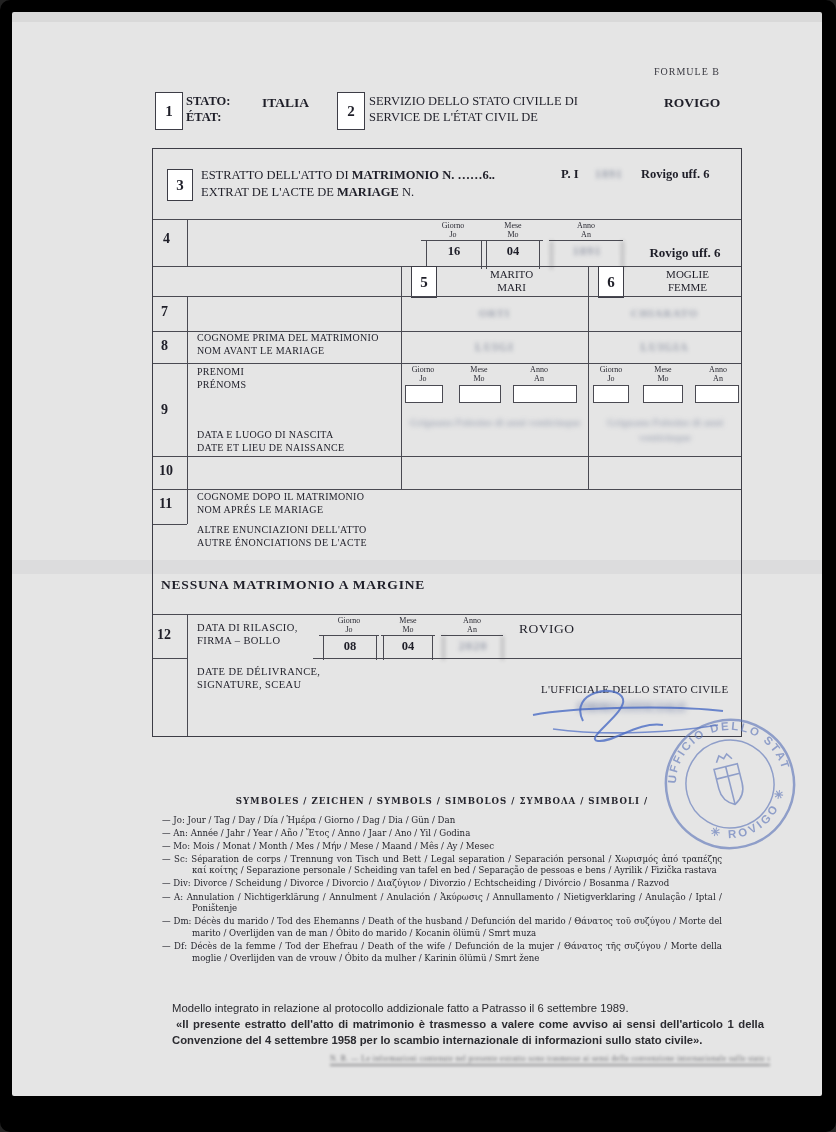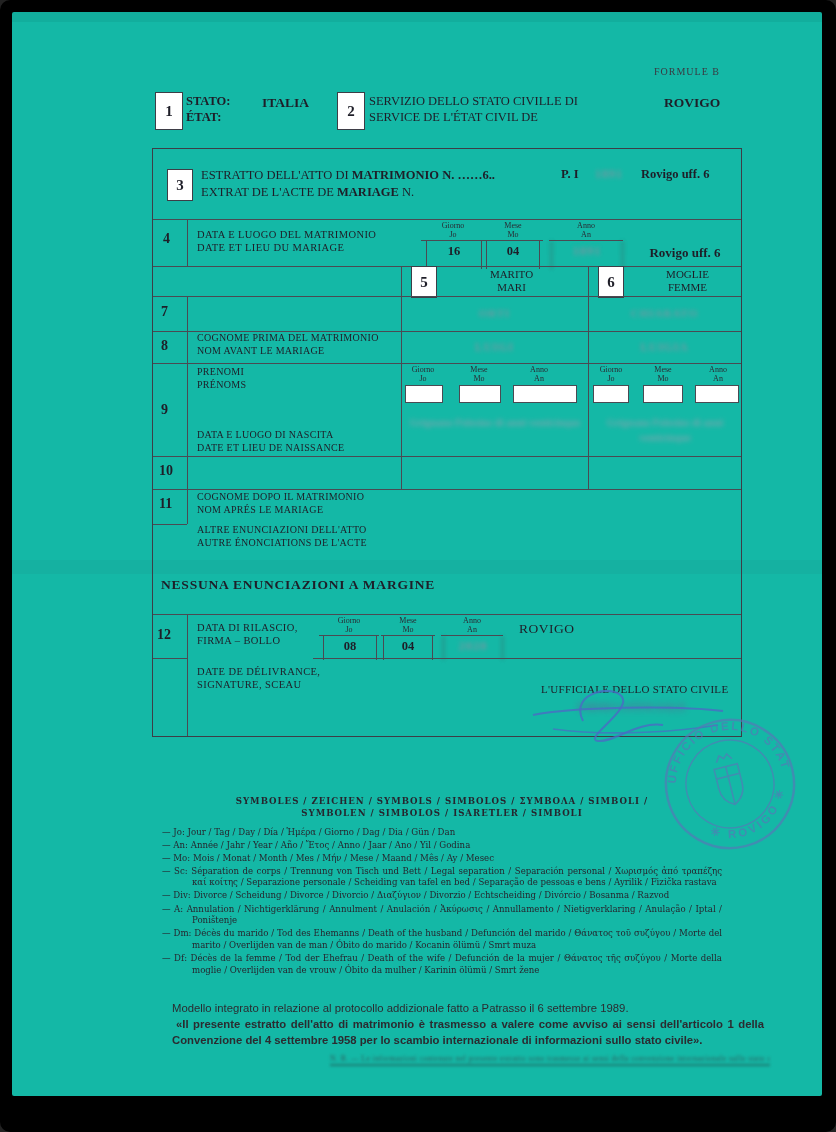--- a/index.html
+++ b/index.html
@@ -1,18 +1,18 @@
 <!DOCTYPE html>
 <html><head>
 <meta charset="utf-8">
 <style>
   html,body{margin:0;padding:0;background:#222;}
   .frame{position:relative;width:836px;height:1132px;background:#000;border-radius:10px;overflow:hidden;
          font-family:"Liberation Serif", serif;color:#1e1e28;}
-  .page{position:absolute;left:12px;top:12px;width:810px;height:1084px;background:#14b8a6;border-radius:2px;overflow:hidden;}
+  .page{position:absolute;left:12px;top:12px;width:810px;height:1084px;background:#e5e5e5;border-radius:2px;overflow:hidden;}
   .page::before{content:"";position:absolute;left:0;top:0;right:0;height:10px;background:rgba(0,0,0,0.05);}
   .scan-band{position:absolute;left:0;right:0;height:14px;background:rgba(60,60,70,0.05);}
   .abs{position:absolute;}
   .b{font-weight:bold;}
   .numbox{position:absolute;border:1.5px solid #3d3d46;display:flex;align-items:center;justify-content:center;
           font-weight:bold;font-size:15px;background:#fff;}
   .lbl{font-size:10.5px;line-height:13px;letter-spacing:.4px;}
   .lbl2{font-size:10px;line-height:12.5px;letter-spacing:.3px;margin-top:32px;}
   .table{position:absolute;border:1.5px solid #3d3d46;background:transparent;}
   .hline{position:absolute;height:0;border-top:1px solid #4a4a52;}
@@ -64,24 +64,20 @@
         <div><span>ESTRATTO DELL'ATTO DI </span><span class="b">MATRIMONIO N.</span><span class="b"> ……6..</span></div>
         <div><span>EXTRAT DE L'ACTE DE </span><span class="b">MARIAGE</span><span> N.</span></div>
       </div>
       <div class="abs b" style="left:408px;top:18px;font-size:12.5px">P. I</div>
       <div class="abs redact" style="left:442px;top:18px;font-size:12px">1891</div>
       <div class="abs b" style="left:488px;top:18px;font-size:12.5px">Rovigo uff. 6</div>
       <div class="hline" style="left:0;top:70px;width:588px"></div>
 
       <div class="abs b" style="left:10px;top:82px;font-size:14px">4</div>
       <div class="vline" style="left:34px;top:70px;height:47px"></div>
-      <div class="abs lbl" style="left:44px;top:79px">
-        <div>DATA E LUOGO DEL MATRIMONIO</div>
-        <div>DATE ET LIEU DU MARIAGE</div>
-      </div>
 
       <div class="db-labwrap" style="left:268px;top:73px;width:64px">
         <div class="db-lab">Giorno</div>
         <div class="db-lab">Jo</div>
       </div>
       <div class="db-val" style="left:273px;top:92px;width:54px;height:25px">16</div>
       <div class="db-labwrap" style="left:330px;top:73px;width:60px">
         <div class="db-lab">Mese</div>
         <div class="db-lab">Mo</div>
       </div>
@@ -171,21 +167,21 @@
       <div class="hline" style="left:0;top:340px;width:588px"></div>
 
       <div class="abs b" style="left:6px;top:347px;font-size:14px">11</div>
       <div class="vline" style="left:34px;top:340px;height:35px"></div>
       <div class="hline" style="left:0;top:375px;width:34px"></div>
       <div class="abs lbl2" style="left:44px;top:343px">
         <div>ALTRE ENUNCIAZIONI DELL'ATTO</div>
         <div>AUTRE ÉNONCIATIONS DE L'ACTE</div>
       </div>
 
-      <div class="abs b" style="left:8px;top:428px;font-size:13.5px;letter-spacing:.8px">NESSUNA ENUNCIAZIONI A MARGINE</div>
+      <div class="abs b" style="left:8px;top:428px;font-size:13.5px;letter-spacing:.8px">NESSUNA MATRIMONIO A MARGINE</div>
 
       <div class="hline" style="left:0;top:465px;width:588px;border-top-width:1.5px"></div>
       <div class="abs b" style="left:4px;top:478px;font-size:14px">12</div>
       <div class="vline" style="left:34px;top:465px;height:122px"></div>
       <div class="hline" style="left:0;top:509px;width:34px"></div>
       <div class="abs lbl" style="left:44px;top:472px">
         <div>DATA DI RILASCIO,</div>
         <div>FIRMA – BOLLO</div>
       </div>
       <div class="db-labwrap" style="left:166px;top:468px;width:60px">
@@ -236,21 +232,20 @@
         <g stroke="#5b74b8" fill="none" stroke-width="1.6">
           <path d="M62,56 h24 v20 c0,10 -6,16 -12,19 c-6,-3 -12,-9 -12,-19 z"></path>
           <path d="M62,66 h24 M74,56 v39"></path>
           <path d="M66,50 l4,-6 4,4 4,-4 4,6"></path>
         </g>
       </svg>
     </div>
 
     <div class="abs legend" style="left:150px;top:783px;width:560px">
       <div class="legend-title">SYMBOLES / ZEICHEN / SYMBOLS / SIMBOLOS / ΣΥΜΒΟΛΑ / SIMBOLI /</div>
-      <div class="legend-title">SYMBOLEN / SIMBOLOS / ISARETLER / SIMBOLI</div>
       <div style="height:6px"></div>
       <div class="legend-item">— Jo: Jour / Tag / Day / Día / Ἡμέρα / Giorno / Dag / Dia / Gün / Dan</div>
       <div class="legend-item">— An: Année / Jahr / Year / Año / Ἔτος / Anno / Jaar / Ano / Yil / Godina</div>
       <div class="legend-item">— Mo: Mois / Monat / Month / Mes / Μήν / Mese / Maand / Mês / Ay / Mesec</div>
       <div class="legend-item">— Sc: Séparation de corps / Trennung von Tisch und Bett / Legal separation / Separación personal / Χωρισμός ἀπό τραπέζης καί κοίτης / Separazione personale / Scheiding van tafel en bed / Separação de pessoas e bens / Ayrilik / Fizička rastava</div>
       <div class="legend-item">— Div: Divorce / Scheidung / Divorce / Divorcio / Διαζύγιον / Divorzio / Echtscheiding / Divórcio / Bosanma / Razvod</div>
       <div class="legend-item">— A: Annulation / Nichtigerklärung / Annulment / Anulación / Ἀκύρωσις / Annullamento / Nietigverklaring / Anulação / Iptal / Poništenje</div>
       <div class="legend-item">— Dm: Décès du marido / Tod des Ehemanns / Death of the husband / Defunción del marido / Θάνατος τοῦ συζύγου / Morte del marito / Overlijden van de man / Óbito do marido / Kocanin ölümü / Smrt muza</div>
       <div class="legend-item">— Df: Décès de la femme / Tod der Ehefrau / Death of the wife / Defunción de la mujer / Θάνατος τῆς συζύγου / Morte della moglie / Overlijden van de vrouw / Óbito da mulher / Karinin ölümü / Smrt žene</div>
     </div>

